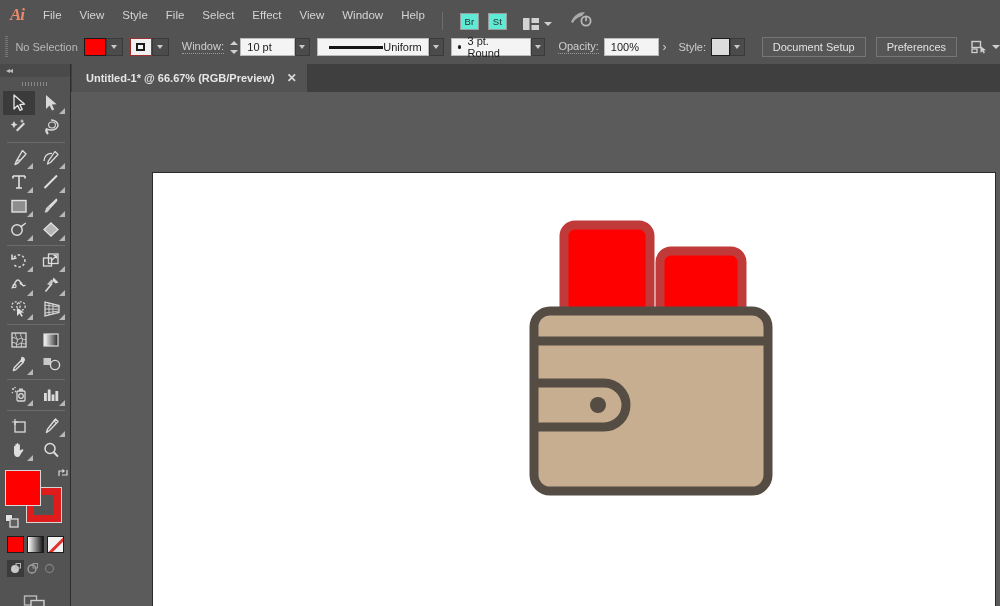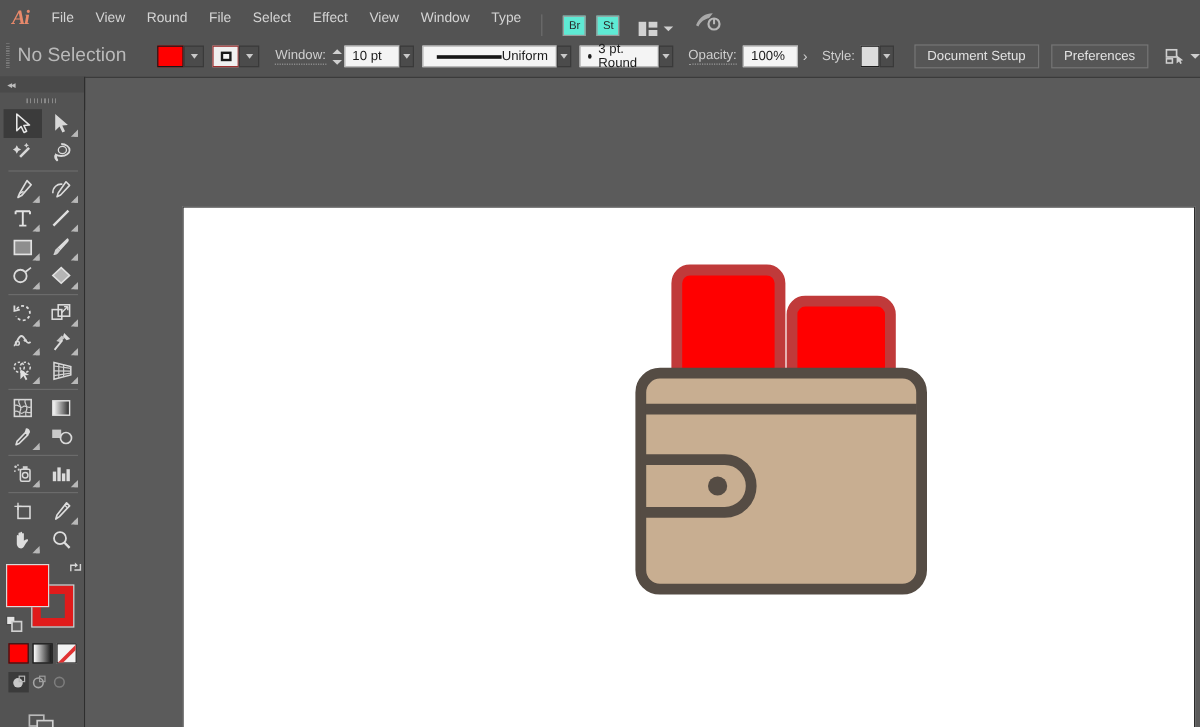--- a/index.html
+++ b/index.html
@@ -43,21 +43,21 @@
   
   .controlbar{
     position:absolute;left:0;top:30px;width:1000px;height:34px;
     background:#535353;display:flex;align-items:center;
     border-bottom:1px solid #3b3b3b;
   }
   .grip{
     width:4px;height:22px;margin:0 7px 0 5px;
     background:repeating-linear-gradient(to bottom,#777 0 1px,transparent 1px 2px);
   }
-  .nosel{color:#b9b9b9;font-size:16px;margin-right:26px;white-space:nowrap;}
+  .nosel{color:#b9b9b9;font-size:11px;margin-right:6px;white-space:nowrap;}
   .swatch-group{display:flex;align-items:center;}
   .swatch{
     width:22px;height:18px;border:1px solid #191919;box-sizing:border-box;
   }
   .dd{
     width:17px;height:18px;background:#4b4b4b;border:1px solid #3a3a3a;
     display:flex;align-items:center;justify-content:center;margin-right:7px;box-sizing:border-box;
   }
   .dd .chev{border-top-color:#c9c9c9;border-left-width:3.5px;border-right-width:3.5px;border-top-width:4px;}
   .stroke-sw{
@@ -185,27 +185,27 @@
 </head>
 <body>
 
 <div id="app">
 
   <div class="menubar">
     <div class="ai-logo">Ai</div>
 
     <div class="menu-item">File</div>
     <div class="menu-item">View</div>
-    <div class="menu-item">Round</div>
+    <div class="menu-item">Style</div>
     <div class="menu-item">File</div>
     <div class="menu-item">Select</div>
     <div class="menu-item">Effect</div>
     <div class="menu-item">View</div>
     <div class="menu-item">Window</div>
-    <div class="menu-item">Type</div>
+    <div class="menu-item">Help</div>
 
     <div class="menu-sep"></div>
 
     <div class="sq-btn">Br</div>
     <div class="sq-btn">St</div>
 
     <div class="arrange-ico">
       <svg width="16" height="12" viewBox="0 0 16 12">
         <rect x="0" y="0" width="6.5" height="12" fill="#d2d2d2"></rect>
         <rect x="8.5" y="0" width="7.5" height="5" fill="#d2d2d2"></rect>
@@ -285,20 +285,26 @@
     <div style="display:flex;align-items:center;margin-left:14px;gap:5px">
       <svg width="16" height="14" viewBox="0 0 16 14">
         <rect x="1" y="1.5" width="8.5" height="6" fill="none" stroke="#cfcfcf" stroke-width="1.4"></rect>
         <rect x="1" y="9" width="5" height="3.5" fill="none" stroke="#cfcfcf" stroke-width="1.3"></rect>
         <path d="M9.5 6 L9.5 13 L11.5 11.3 L12.6 13.4 L13.9 12.7 L12.8 10.6 L15 10.3 Z" fill="#cfcfcf"></path>
       </svg>
       <span class="chev"></span>
     </div>
   </div>
 
+  <div class="tabbar">
+    <div class="doctab">
+      <span>Untitled-1* @ 66.67% (RGB/Preview)</span>
+      <span class="tab-close">✕</span>
+    </div>
+  </div>
 
   <div class="toolpanel">
     <div class="tp-head">◂◂</div>
     <div class="tp-grip">
         <i></i>
       </div>
 
     <div class="toolgrid">
 
       <div class="tool sel">

